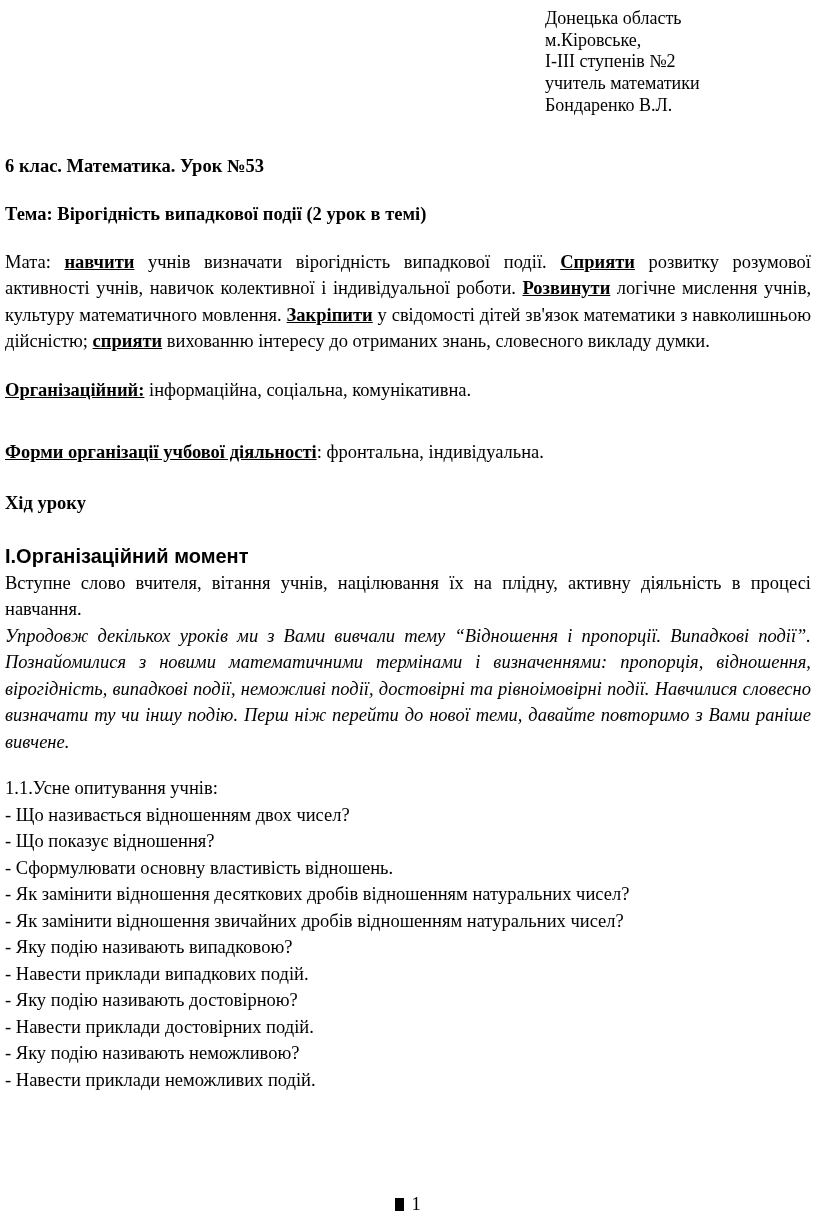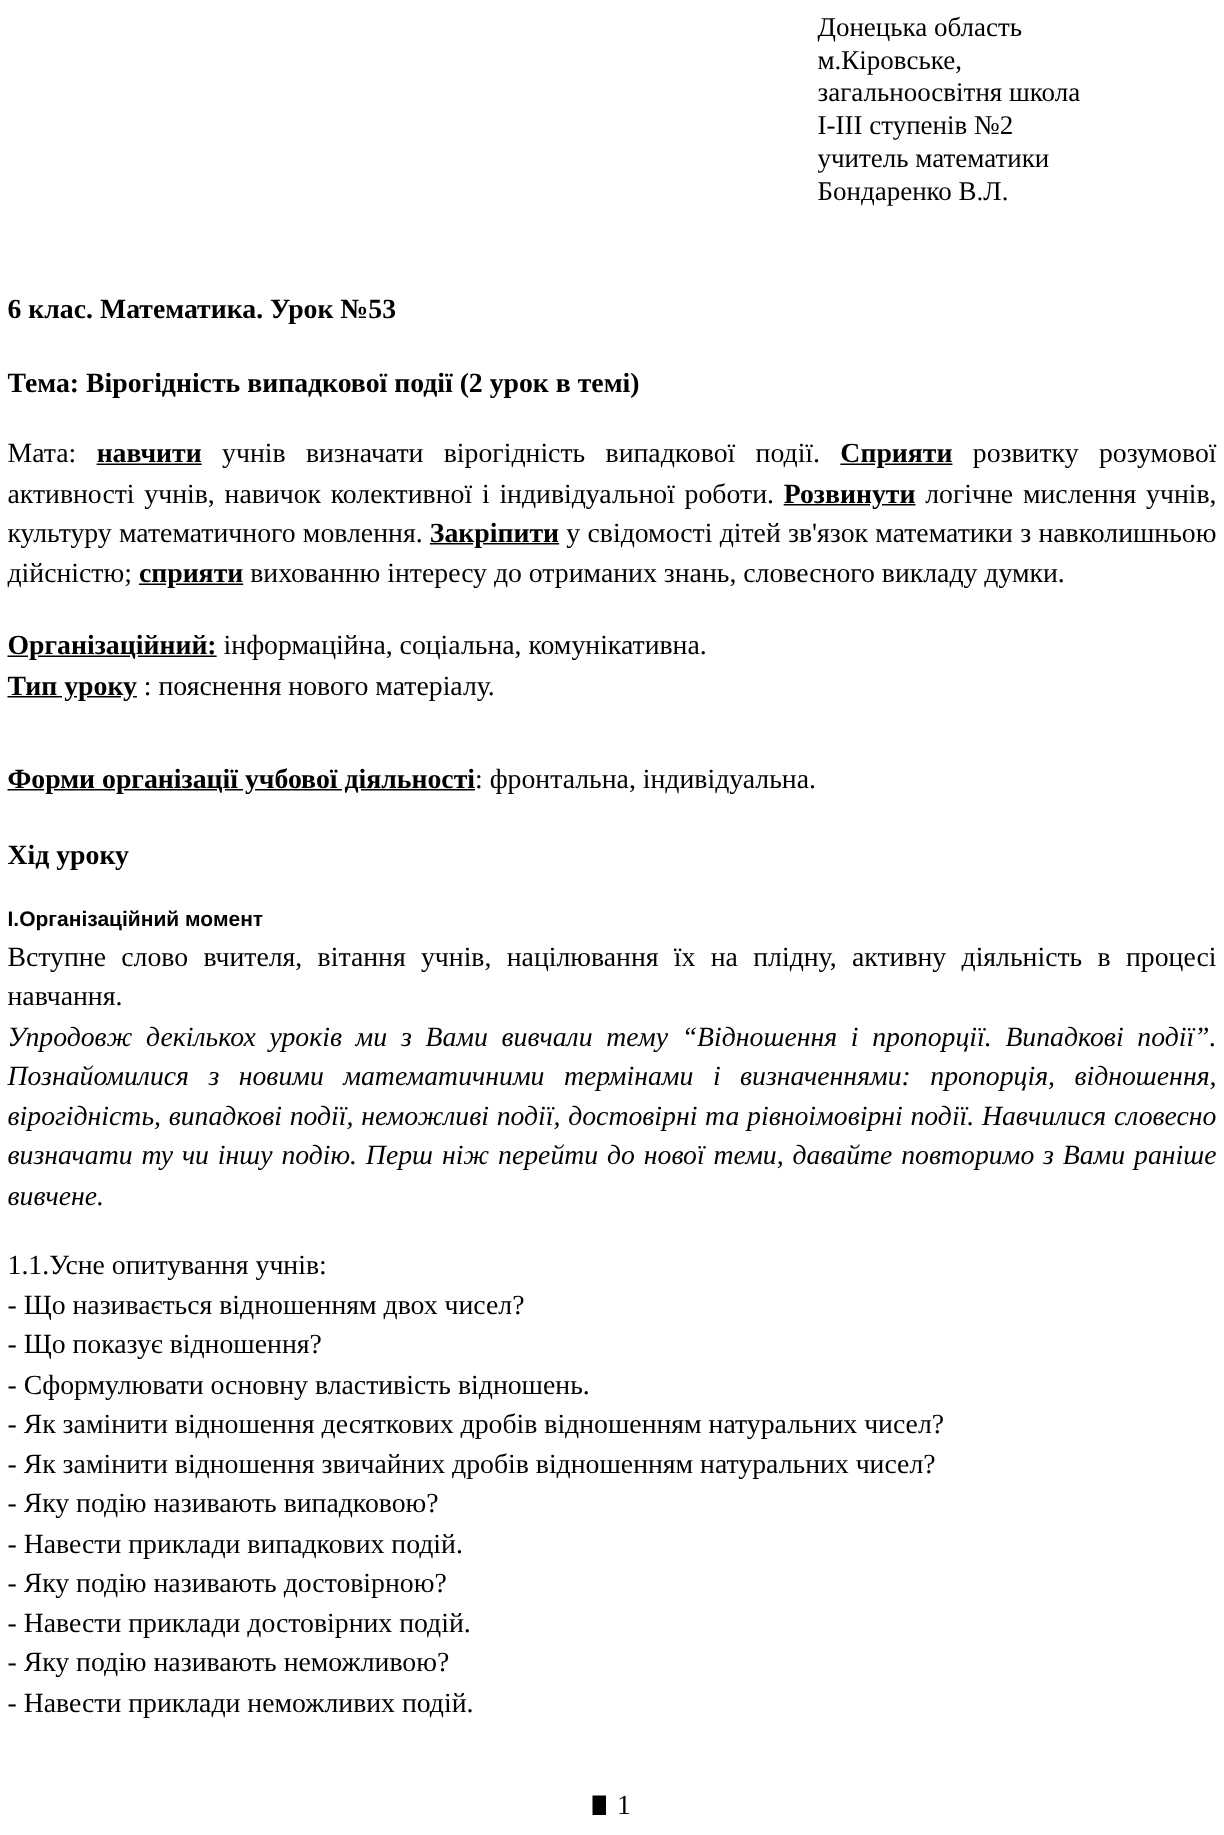--- a/index.html
+++ b/index.html
@@ -21,39 +21,39 @@
     line-height: 26.5px;
     background: #ffffff;
   }
   p { margin: 0; }
 
   .header-block {
     margin-left: 540px;
     font-size: 18px;
     line-height: 21.7px;
   }
-  .title-lesson { margin-top: 56px; font-weight: 700; }
+  .title-lesson { margin-top: 36px; font-weight: 700; }
   .title-theme  { margin-top: 22px; font-weight: 700; }
 
   .goal { margin-top: 21px; text-align: justify; }
   .bu { font-weight: 700; text-decoration: underline; }
 
   .competences { margin-top: 22px; }
   .lesson-type { margin-top: 0; }
   .forms { margin-top: 36px; }
 
   .course-heading {
     margin-top: 24px;
     font-weight: 700;
   }
   .section-heading {
-    margin-top: 15px;
+    margin-top: 27px;
     font-weight: 700;
     font-family: "Liberation Sans", sans-serif;
-    font-size: 14px;
+    font-size: 20px;
   }
   .intro { text-align: justify; }
   .speech { font-style: italic; text-align: justify; }
 
   .quiz-title { margin-top: 20px; }
   .question-list { }
   .question { }
 
   .footer {
     position: absolute;
@@ -73,35 +73,33 @@
   }
 </style>
 </head>
 <body>
 
 <div class="page">
 
   <div class="header-block">
     <div>Донецька область</div>
     <div>м.Кіровське,</div>
-    <div>загальноосвітня школа</div>
     <div>І-ІІІ ступенів №2</div>
     <div>учитель математики</div>
     <div>Бондаренко В.Л.</div>
   </div>
 
   <p class="title-lesson">6 клас. Математика. Урок №53</p>
 
   <p class="title-theme">Тема: Вірогідність випадкової події (2 урок в темі)</p>
 
   <p class="goal"><span>Мата: </span><span class="bu">навчити</span><span> учнів визначати вірогідність випадкової події. </span><span class="bu">Сприяти</span><span> розвитку розумової активності учнів, навичок колективної і індивідуальної роботи. </span><span class="bu">Розвинути</span><span> логічне мислення учнів, культуру математичного мовлення. </span><span class="bu">Закріпити</span><span> у свідомості дітей зв'язок математики з навколишньою дійсністю; </span><span class="bu">сприяти</span><span> вихованню інтересу до отриманих знань, словесного викладу думки.</span></p>
 
   <p class="competences"><span class="bu">Організаційний:</span><span> інформаційна, соціальна, комунікативна.</span></p>
 
-  <p class="lesson-type"><span class="bu">Тип уроку</span><span> : пояснення нового матеріалу.</span></p>
 
   <p class="forms"><span class="bu">Форми організації учбової діяльності</span><span>: фронтальна, індивідуальна.</span></p>
 
   <p class="course-heading">Хід уроку</p>
 
   <p class="section-heading">І.Організаційний момент</p>
 
   <p class="intro">Вступне слово вчителя, вітання учнів, націлювання їх на плідну, активну діяльність в процесі навчання.</p>
 
   <p class="speech">Упродовж декількох уроків ми з Вами вивчали тему “Відношення і пропорції. Випадкові події”. Познайомилися з новими математичними термінами і визначеннями: пропорція, відношення, вірогідність, випадкові події, неможливі події, достовірні та рівноімовірні події. Навчилися словесно визначати ту чи іншу подію. Перш ніж перейти до нової теми, давайте повторимо з Вами раніше вивчене.</p>

